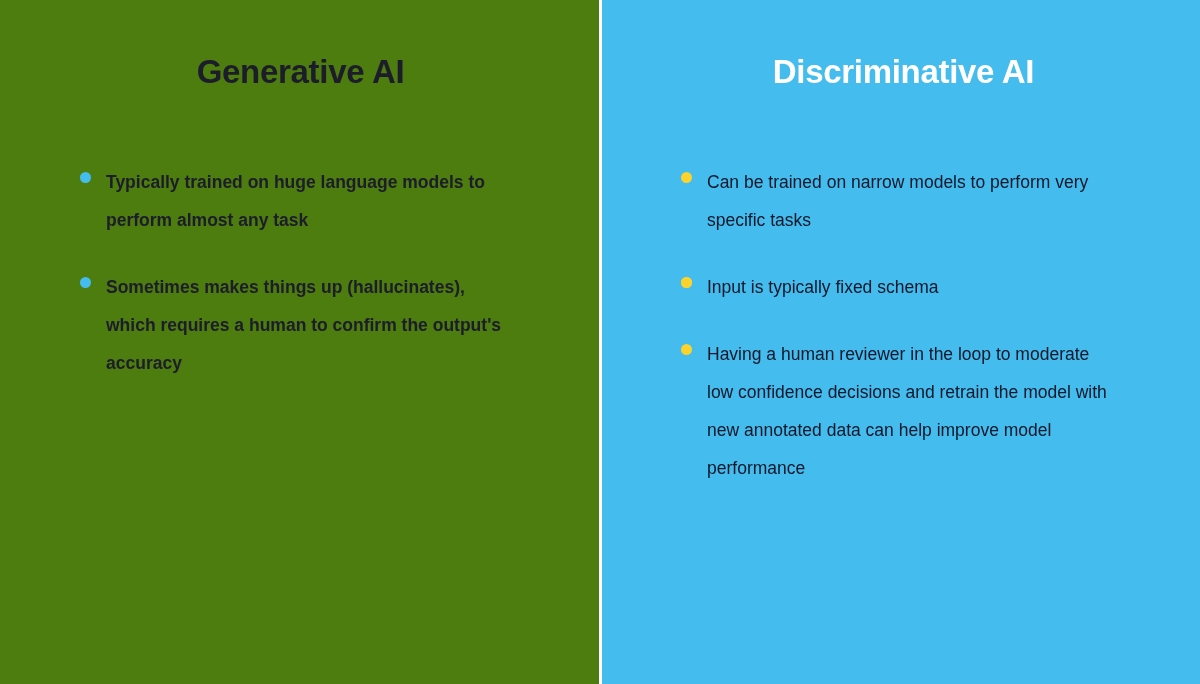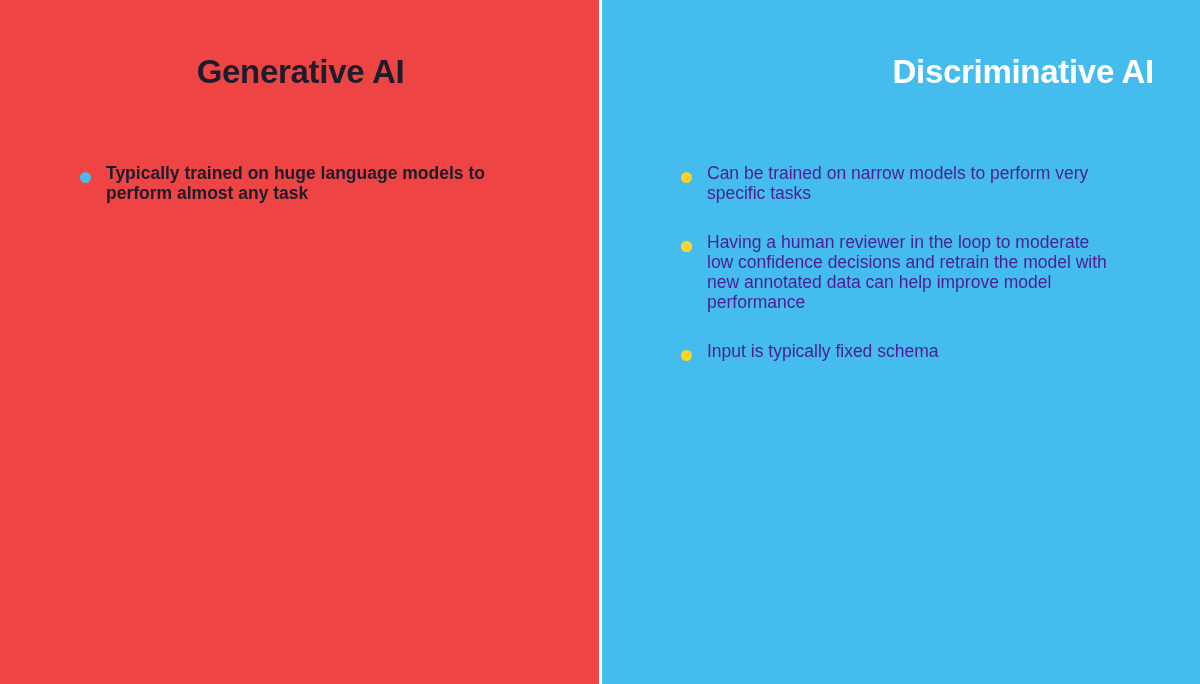--- a/index.html
+++ b/index.html
@@ -18,70 +18,69 @@
     width: 1200px;
     height: 684px;
   }
   .panel {
     box-sizing: border-box;
     position: relative;
     height: 100%;
   }
   .panel-left {
     width: 601px;
-    background: #ef4444;
+    background: #4d7c0f;
     padding: 40px 46px 0 46px;
   }
   .panel-right {
     width: 599px;
     background: #44bced;
     padding: 40px 46px 0 52px;
   }
   .panel-title {
     text-align: center;
     font-size: 33px;
     font-weight: bold;
     letter-spacing: -0.3px;
     margin: 0;
     padding-top: 13px;
   }
   .title-left {
     color: #1c1c2b;
   }
   .title-right {
     color: #ffffff;
-    text-align: right;
   }
   .bullet-list {
     list-style: none;
     margin: 0;
     padding: 0;
   }
   .list-left {
     margin-top: 72px;
     padding-left: 34px;
   }
   .list-right {
     margin-top: 72px;
     padding-left: 28px;
   }
   .bullet-item {
     position: relative;
     font-size: 17.5px;
-    line-height: 20px;
+    line-height: 38px;
     padding-left: 26px;
     margin-bottom: 29px;
   }
   .item-left {
     color: #1c1c2b;
     font-weight: bold;
     max-width: 400px;
   }
   .item-right {
-    color: #4c1d95;
+    color: #0f172a;
     font-weight: normal;
     max-width: 400px;
   }
   .dot {
     position: absolute;
     left: 0;
     top: 9px;
     width: 11px;
     height: 11px;
     border-radius: 50%;
@@ -107,38 +106,42 @@
 
 <div class="board">
 
   <section class="panel panel-left">
     <h1 class="panel-title title-left">Generative AI</h1>
     <ul class="bullet-list list-left">
       <li class="bullet-item item-left">
         <span class="dot dot-blue"></span>
         <span>Typically trained on huge language models to perform almost any task</span>
       </li>
+      <li class="bullet-item item-left">
+        <span class="dot dot-blue"></span>
+        <span>Sometimes makes things up (hallucinates), which requires a human to confirm the output's accuracy</span>
+      </li>
     </ul>
   </section>
 
   <section class="panel panel-right">
     <h1 class="panel-title title-right">Discriminative AI</h1>
     <ul class="bullet-list list-right">
       <li class="bullet-item item-right">
         <span class="dot dot-yellow"></span>
         <span>Can be trained on narrow models to perform very specific tasks</span>
       </li>
       <li class="bullet-item item-right">
         <span class="dot dot-yellow"></span>
       </li>
       <li class="bullet-item item-right">
         <span class="dot dot-yellow"></span>
-        <span>Having a human reviewer in the loop to moderate low confidence decisions and retrain the model with new annotated data can help improve model performance</span>
+        <span>Input is typically fixed schema</span>
       </li>
       <li class="bullet-item item-right">
         <span class="dot dot-yellow"></span>
-        <span>Input is typically fixed schema</span>
+        <span>Having a human reviewer in the loop to moderate low confidence decisions and retrain the model with new annotated data can help improve model performance</span>
       </li>
     </ul>
   </section>
 
   <div class="divider"></div>
 </div>
 
 </body></html>

